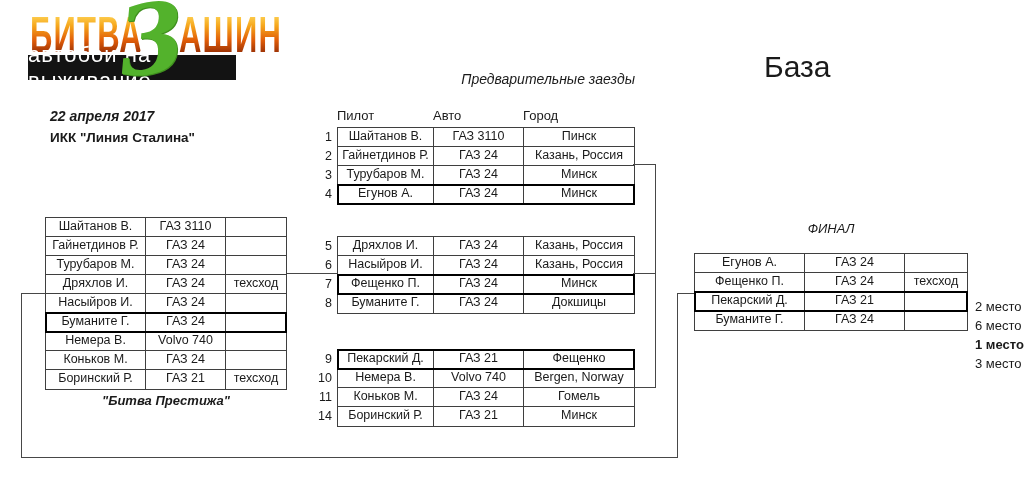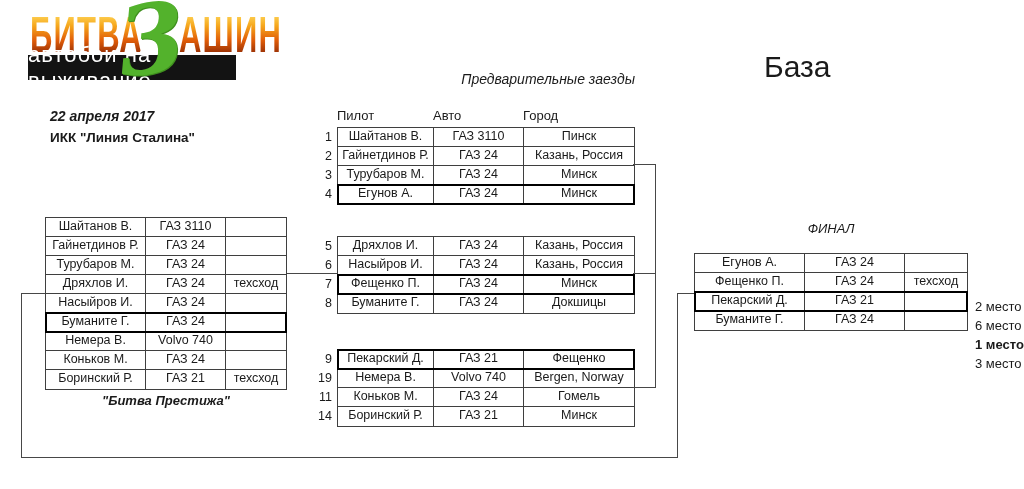--- a/index.html
+++ b/index.html
@@ -108,21 +108,21 @@
     <div class="num">4</div>
   </div>
   <div class="nums" style="top:237px">
     <div class="num">5</div>
     <div class="num">6</div>
     <div class="num">7</div>
     <div class="num">8</div>
   </div>
   <div class="nums" style="top:350px">
     <div class="num">9</div>
-    <div class="num">19</div>
+    <div class="num">10</div>
     <div class="num">11</div>
     <div class="num">14</div>
   </div>
 
   <div class="tbl center-tbl" style="top:127px">
     <div class="tr">
       <div class="td c-name">Шайтанов В.</div>
       <div class="td c-car">ГАЗ 3110</div>
       <div class="td c-city">Пинск</div>
     </div>

